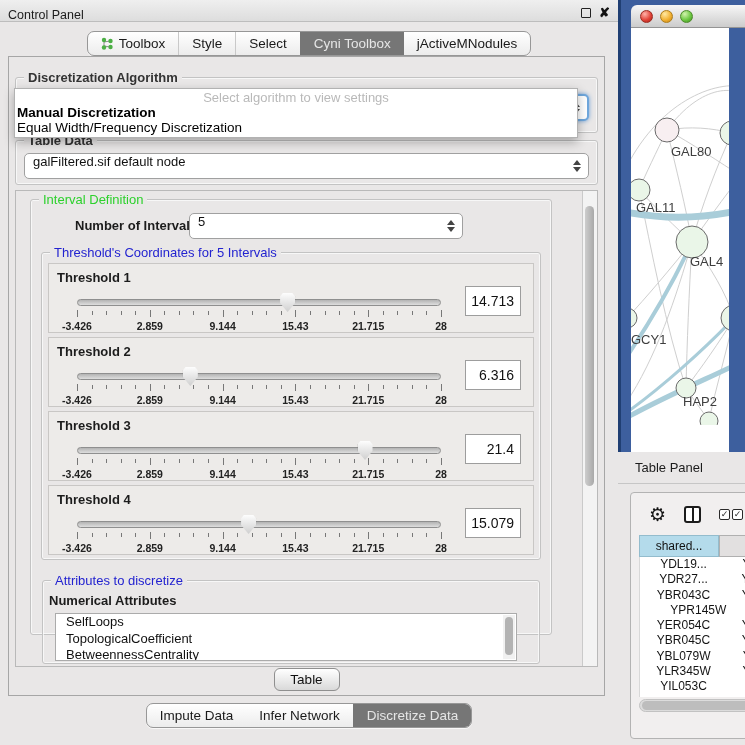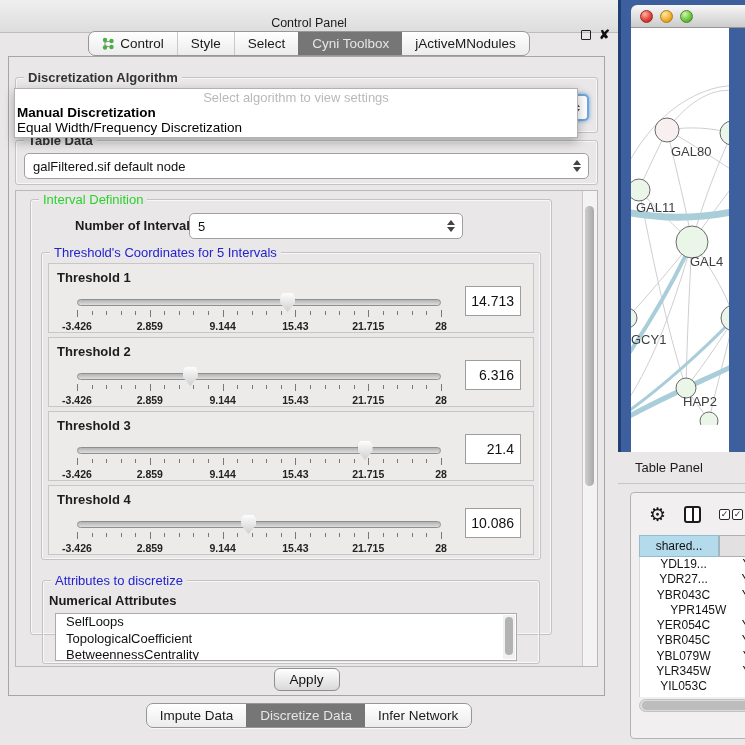--- a/index.html
+++ b/index.html
@@ -4,21 +4,21 @@
 <style>
   * { box-sizing: border-box; margin: 0; padding: 0; }
   html,body { width:745px; height:745px; overflow:hidden; }
   body { font-family: "Liberation Sans", sans-serif; background:#e9e7e7; }
   .screen { position:relative; width:745px; height:745px; background:#e9e7e7; }
 
   
   .control-panel { position:absolute; left:0; top:0; width:618px; height:745px; background:#e9e7e7; }
   .cp-titlebar { position:absolute; left:0; top:0; right:0; height:22px;
     background:linear-gradient(#efefef,#dddddd); border-bottom:1px solid #bdbdbd;
-    display:flex; align-items:center; padding:16px 8px;flex-direction:column; }
+    display:flex; align-items:flex-start; padding:8px 8px; }
   .cp-title { font-size:12.5px; color:#1c1c1c; }
   .cp-buttons { margin-left:auto; display:flex; align-items:center; gap:8px; }
   .float-icon { width:10px; height:10px; border:1.5px solid #222; border-radius:1px; }
   .close-icon { font-size:13px; font-weight:bold; color:#111; line-height:10px; }
 
   
   .segwrap { position:absolute; left:0; right:0; display:flex; justify-content:center; }
   .topseg { top:31px; }
   .botseg { top:703px; }
   .seg { display:inline-flex; border:1px solid #979797; border-radius:7px; overflow:hidden;
@@ -35,21 +35,21 @@
   
   .group { position:absolute; border:1px solid #c3c3c3; border-radius:3px;
     box-shadow:inset 0 0 0 1px rgba(255,255,255,.65); }
   .group-legend { position:absolute; top:-8px; left:8px; background:#e9e7e7; padding:0 4px;
     font-size:13px; font-weight:bold; color:#333; line-height:15px; white-space:nowrap; }
   .legend-green { color:#2dd12d; font-weight:normal; }
   .legend-blue  { color:#2323d0; font-weight:normal; }
 
   
   .combo { position:absolute; background:#fff; border:1px solid #a0a0a0; border-radius:5px;
-    font-size:13px; color:#111; display:flex; align-items:center; padding:0 22px 0 8px; }
+    font-size:13px; color:#111; display:flex; padding:0 22px 0 8px; }
   .combo.focus { border:2px solid #6fa7dc; box-shadow:0 0 4px rgba(90,150,215,.9); }
   .stepper { position:absolute; right:7px; top:50%; transform:translateY(-50%);
     display:flex; flex-direction:column; gap:2px; }
   .tri-up   { width:0; height:0; border-left:4px solid transparent; border-right:4px solid transparent; border-bottom:5px solid #444; }
   .tri-down { width:0; height:0; border-left:4px solid transparent; border-right:4px solid transparent; border-top:5px solid #444; }
 
   
   .dropdown { position:absolute; left:5px; top:31px; width:564px; z-index:40;
     background:#fff; border:1px solid #b2b2b2; box-shadow:0 4px 10px rgba(0,0,0,.3); padding:1px 0 2px; }
   .dd-prompt { font-size:13px; color:#b9b9b9; text-align:center; line-height:15px; }
@@ -148,21 +148,21 @@
     <div class="segwrap topseg">
         <div class="seg" id="top-tabs">
           <div class="seg-tab">
             <svg width="13" height="14" viewBox="0 0 13 14">
               <path d="M3,3 L3,11 M3,5 L9,4 M3,9 L9,10" stroke="#8a8a8a" stroke-width="1" fill="none"></path>
               <circle cx="3" cy="3" r="2.2" fill="#4caf45"></circle>
               <circle cx="9.5" cy="4" r="2.2" fill="#4caf45"></circle>
               <circle cx="3" cy="10.5" r="2.2" fill="#4caf45"></circle>
               <circle cx="9.5" cy="10" r="2.2" fill="#4caf45"></circle>
             </svg>
-            <span>Control</span>
+            <span>Toolbox</span>
           </div>
           <div class="seg-tab">
             <span>Style</span>
           </div>
           <div class="seg-tab">
             <span>Select</span>
           </div>
           <div class="seg-tab sel">
             <span>Cyni Toolbox</span>
           </div>
@@ -385,21 +385,21 @@
                     <div class="tick-labels">
                       <span class="tick-label" style="left: 0%;">-3.426</span>
                       <span class="tick-label" style="left: 20%;">2.859</span>
                       <span class="tick-label" style="left: 40%;">9.144</span>
                       <span class="tick-label" style="left: 60%;">15.43</span>
                       <span class="tick-label" style="left: 80%;">21.715</span>
                       <span class="tick-label" style="left: 100%;">28</span>
                     </div>
                     <div class="slider-thumb" style="left: calc(46.9993% - 7px);"></div>
                   </div>
-                  <div class="thresh-value">10.086</div>
+                  <div class="thresh-value">15.079</div>
                 </div>
               </div>
           </div>
         </div>
 
         <div class="group" style="left:26px; top:389px; width:498px; height:84px;">
           <span class="group-legend legend-blue">Attributes to discretize</span>
           <span class="lbl-bold" style="left:6px; top:12px;">Numerical Attributes</span>
           <div class="listbox" style="left:12px; top:32px; width:462px; height:48px;">
             <div id="attr-items">
@@ -411,33 +411,33 @@
                 <div class="thumb"></div>
               </div>
           </div>
         </div>
 
         <div class="vscroll">
             <div class="thumb"></div>
           </div>
       </div>
 
-      <div class="apply-btn">Apply</div>
+      <div class="apply-btn">Table</div>
     </div>
 
     <div class="segwrap botseg">
         <div class="seg" id="bottom-tabs">
           <div class="seg-tab">
             <span>Impute Data</span>
           </div>
+          <div class="seg-tab after-sel">
+            <span>Infer Network</span>
+          </div>
           <div class="seg-tab sel">
             <span>Discretize Data</span>
-          </div>
-          <div class="seg-tab after-sel">
-            <span>Infer Network</span>
           </div>
         </div>
       </div>
   </div>
 
   <div class="net-window">
     <div class="net-titlebar">
       <span class="tl tl-red"></span>
       <span class="tl tl-yellow"></span>
       <span class="tl tl-green"></span>

